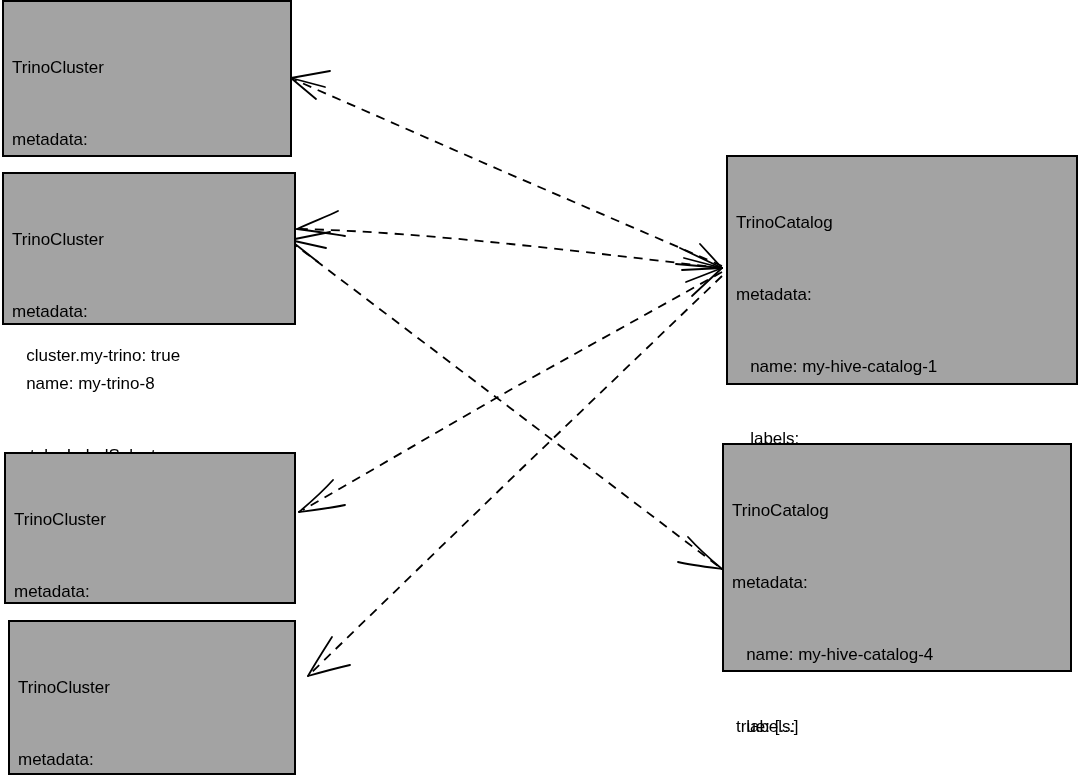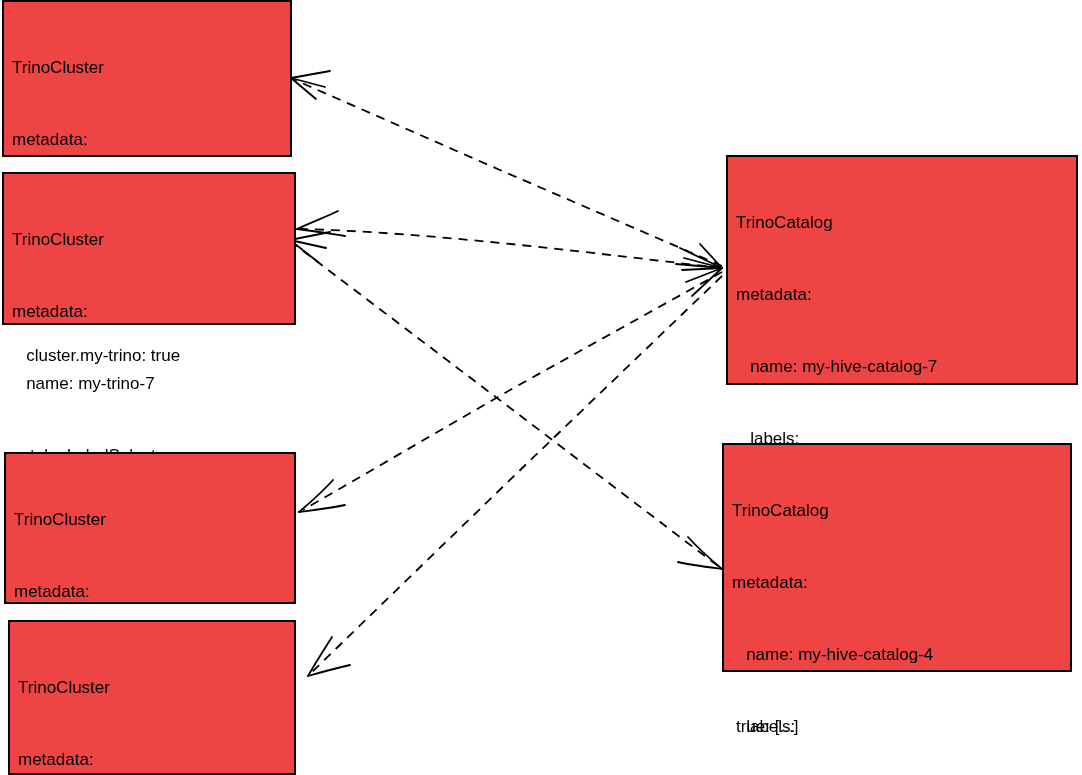--- a/index.html
+++ b/index.html
@@ -11,21 +11,21 @@
     position: relative;
     width: 1082px;
     height: 775px;
     background: #ffffff;
     overflow: hidden;
     font-family: "Liberation Sans", sans-serif;
   }
   .node {
     position: absolute;
     box-sizing: border-box;
-    background: #ef4444;
+    background: #a3a3a3;
     border: 2px solid #000000;
     padding: 6px 8px 6px 8px;
   }
   .node-lines {
     display: block;
     white-space: pre;
     font-family: "Liberation Sans", sans-serif;
     font-size: 17px;
     line-height: 24px;
     color: #000000;
@@ -118,21 +118,21 @@
       <span class="node-line">   name: my-trino</span>
       <span class="node-line">catalogLabelSelector:</span>
       <span class="node-line">   cluster.my-trino: true</span>
     </div>
   </div>
 
   <div class="node" style="left:2px; top:172px; width:294px; height:153px;">
     <div class="node-lines">
       <span class="node-line">TrinoCluster</span>
       <span class="node-line">metadata:</span>
-      <span class="node-line">   name: my-trino-7</span>
+      <span class="node-line">   name: my-trino-8</span>
       <span class="node-line">catalogLabelSelector:</span>
       <span class="node-line">   cluster.my-trino-2: true</span>
     </div>
   </div>
 
   <div class="node" style="left:4px; top:452px; width:292px; height:152px;">
     <div class="node-lines">
       <span class="node-line">TrinoCluster</span>
       <span class="node-line">metadata:</span>
       <span class="node-line">   name: my-trino-blue</span>
@@ -148,21 +148,21 @@
       
       
       
     </div>
   </div>
 
   <div class="node" style="left:726px; top:155px; width:352px; height:230px;">
     <div class="node-lines">
       <span class="node-line">TrinoCatalog</span>
       <span class="node-line">metadata:</span>
-      <span class="node-line">   name: my-hive-catalog-7</span>
+      <span class="node-line">   name: my-hive-catalog-1</span>
       <span class="node-line">   labels:</span>
       <span class="node-line">      cluster.my-trino: true</span>
       <span class="node-line">      cluster.my-trino-2: true</span>
       <span class="node-line">      env.dev: true</span>
       <span class="node-line">true: [...]</span>
     </div>
   </div>
 
   <div class="node" style="left:722px; top:443px; width:350px; height:229px;">
     <div class="node-lines">

